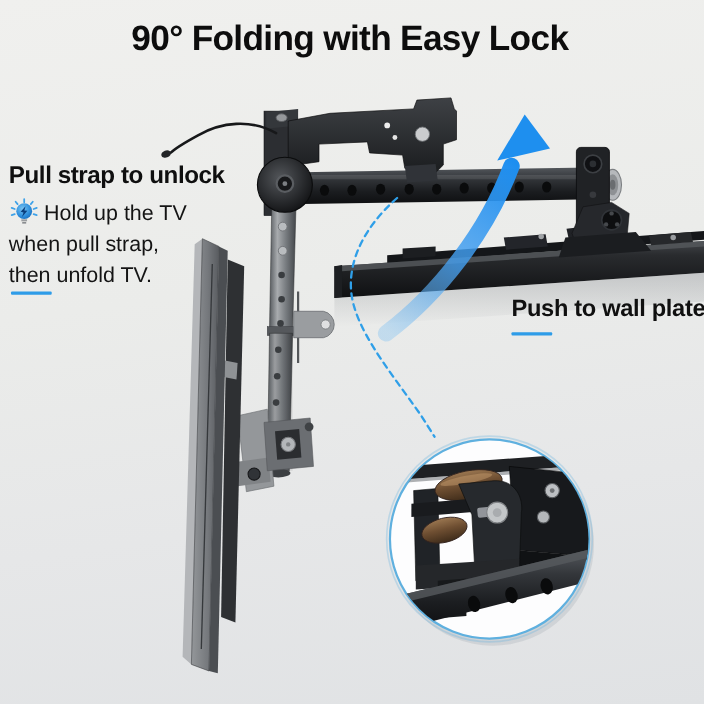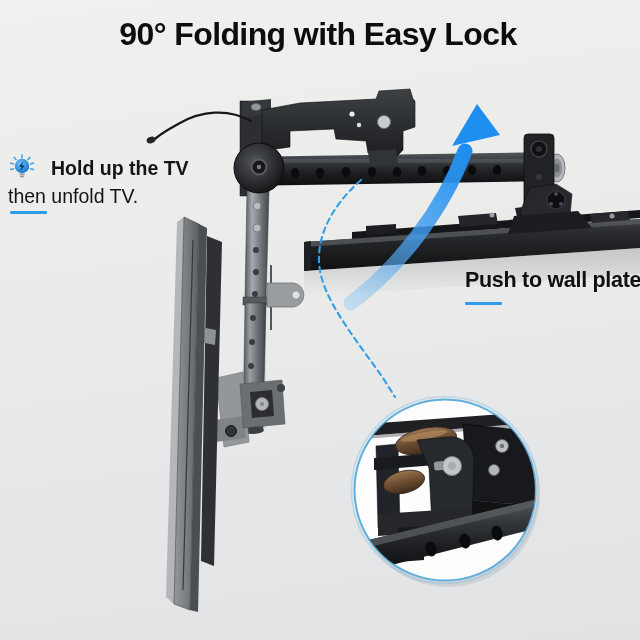--- a/index.html
+++ b/index.html
@@ -8,21 +8,21 @@
     background:linear-gradient(172deg,#f0f0ee 0%,#ebecea 40%,#e6e7e8 70%,#e0e2e4 100%);
     font-family:"Liberation Sans",sans-serif;color:#101010;
   }
   .scene-svg{position:absolute;left:0;top:0;width:640px;height:640px;}
   .page-title{
     position:absolute;top:16px;left:0;right:4px;margin:0;text-align:center;
     font-size:32px;font-weight:700;letter-spacing:-0.6px;color:#0d0d0d;
   }
   .left-note{position:absolute;left:8px;top:146px;width:240px;}
   .left-heading{font-size:22px;font-weight:700;letter-spacing:-0.4px;color:#0f0f0f;}
-  .tip-row{display:flex;align-items:flex-start;gap:15px;margin-top:8px;height:28px;font-weight:bold;}
+  .tip-row{display:flex;align-items:flex-start;gap:4px;margin-top:8px;height:28px;}
   .tip-icon{width:28px;height:28px;flex:0 0 28px;}
   .tip-text{font-size:19.5px;line-height:28px;color:#141414;}
   .tip-line{font-size:19.5px;line-height:28px;color:#141414;}
   .accent-line{width:37px;height:3px;background:#2E9CE8;border-radius:1px;}
   .left-note .accent-line{margin:1px 0 0 2px;}
   .right-note{position:absolute;left:465px;top:266px;width:190px;}
   .right-line{font-size:21.5px;font-weight:700;line-height:28.5px;letter-spacing:-0.3px;color:#101010;}
   .right-note .accent-line{margin-top:7px;}
 </style>
 </head>
@@ -227,20 +227,21 @@
         <ellipse cx="431" cy="549" rx="5.5" ry="7.5" transform="rotate(-15 431 549)" fill="#0a0b0c"></ellipse>
         <ellipse cx="465" cy="541" rx="5.5" ry="7.5" transform="rotate(-15 465 541)" fill="#0a0b0c"></ellipse>
         <ellipse cx="497" cy="533" rx="5.5" ry="7.5" transform="rotate(-15 497 533)" fill="#0a0b0c"></ellipse>
       </g>
     </g>
   </svg>
 
   <h1 class="page-title">90° Folding with Easy Lock</h1>
 
   <div class="left-note">
+    <div class="left-heading">Pull strap to unlock</div>
     <div class="tip-row">
       <span class="tip-icon">
         <svg viewBox="0 0 28 28" width="28" height="28">
           <defs>
             <radialGradient id="bulbGrad" cx="0.4" cy="0.35" r="0.75">
               <stop offset="0" stop-color="#7ac4f2"></stop>
                 <stop offset="0.6" stop-color="#2f90dd"></stop>
               <stop offset="1" stop-color="#1668b8"></stop>
             </radialGradient>
           </defs>
@@ -254,20 +255,21 @@
             <line x1="25.4" y1="15.5" x2="22.6" y2="14.7"></line>
           </g>
           <circle cx="14" cy="12" r="7.2" fill="url(#bulbGrad)"></circle>
           <polygon points="15.2,7.5 10.8,12.6 13.4,13.1 12,17.2 16.9,11.7 14.2,11.3" fill="#0a3f7e"></polygon>
           <rect x="11.4" y="19.4" width="5.2" height="1.8" fill="#9b9ea1"></rect>
           <rect x="12.2" y="21.8" width="3.6" height="1.5" fill="#8a8d90"></rect>
         </svg>
       </span>
       <span class="tip-text">Hold up the TV</span>
     </div>
+    <div class="tip-line">when pull strap,</div>
     <div class="tip-line">then unfold TV.</div>
     <div class="accent-line"></div>
   </div>
 
   <div class="right-note">
     <div class="right-line">Push to wall plate</div>
     <div class="accent-line"></div>
   </div>
 
 </div>

